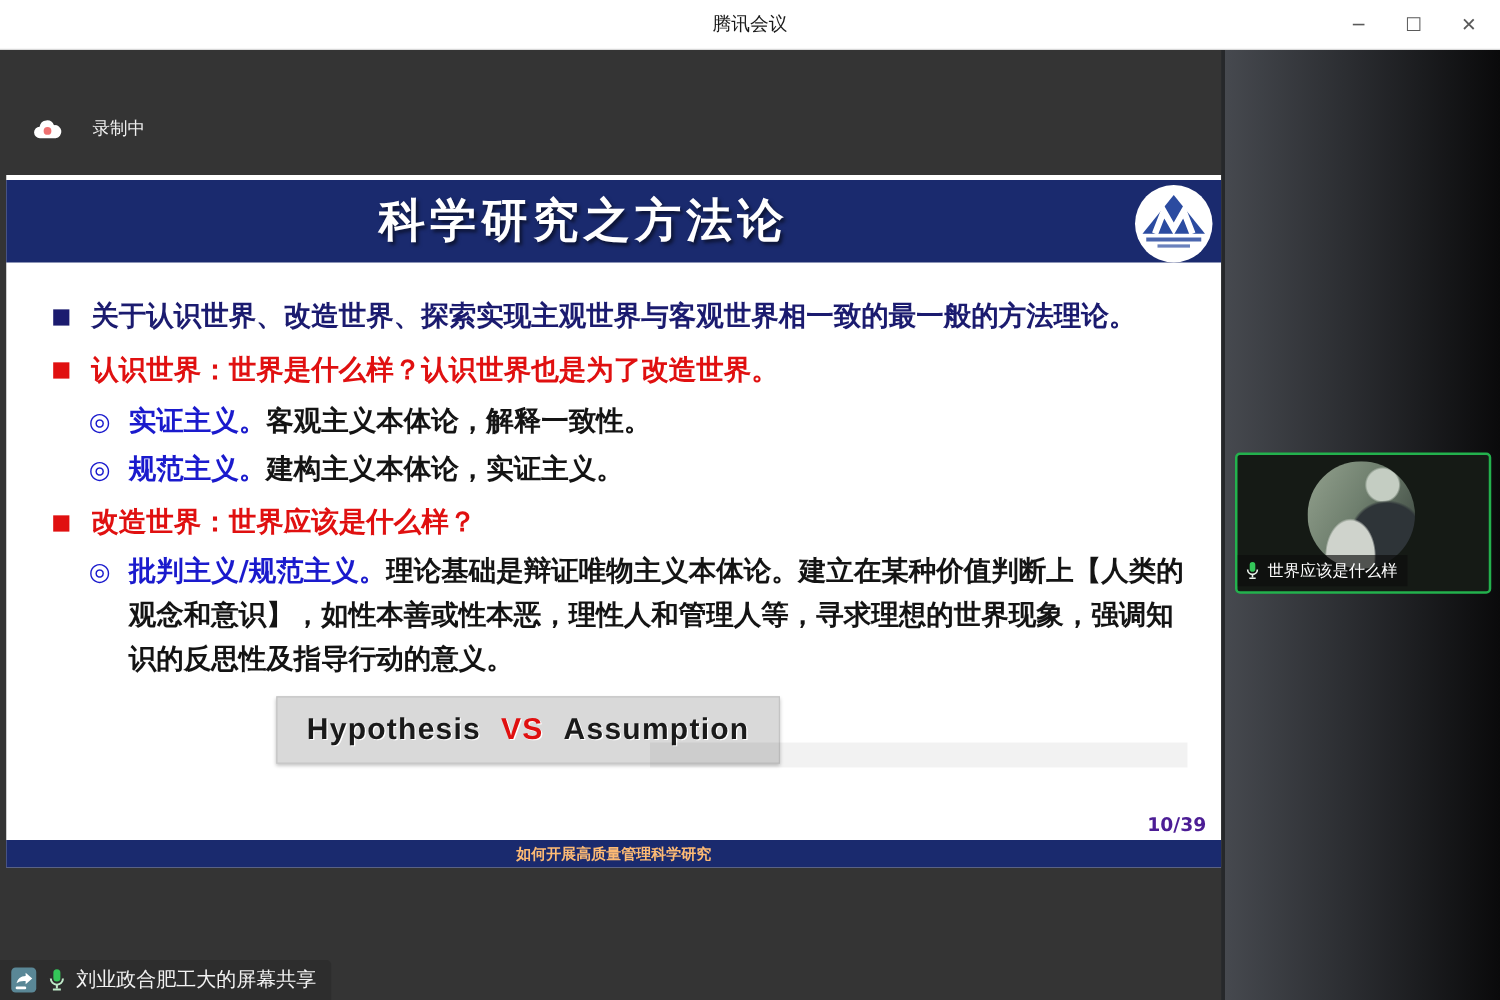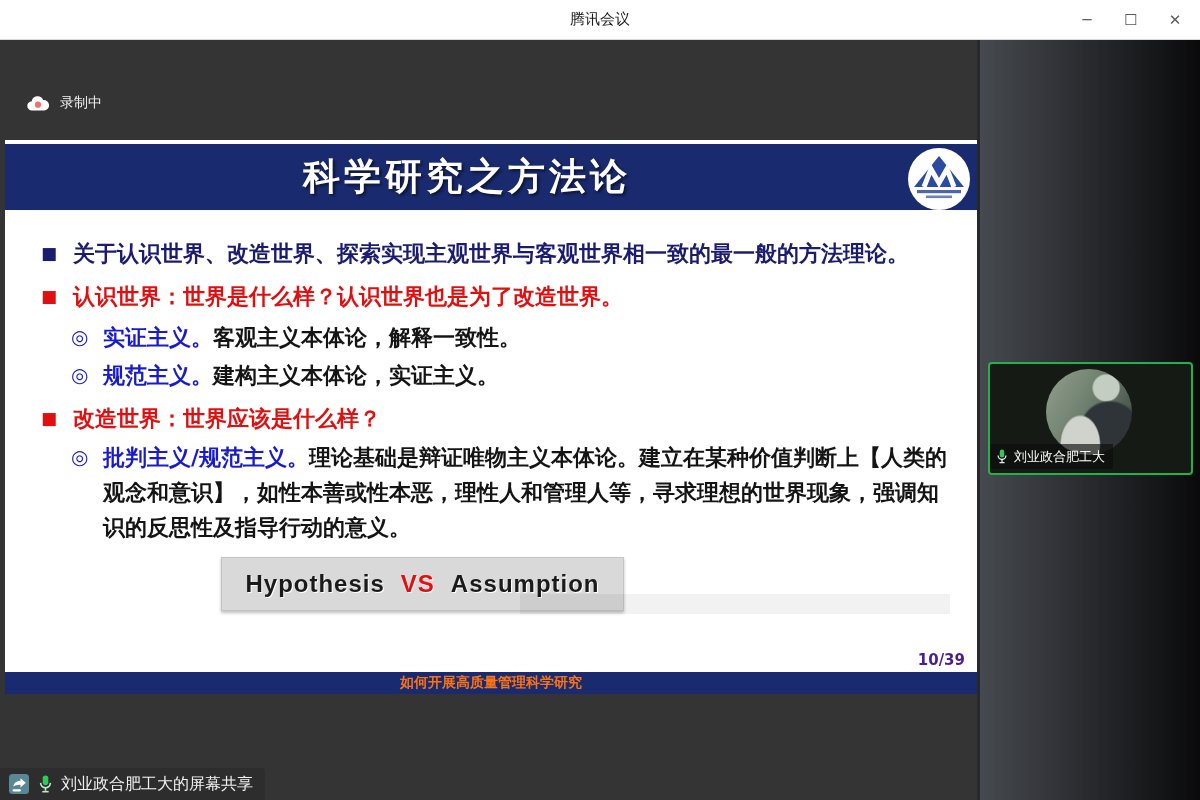--- a/index.html
+++ b/index.html
@@ -14,21 +14,21 @@
               display:flex; align-items:center; justify-content:center;text-align:right; }
   .titlebar-title { font-size:15px; color:#1a1a1a; }
   .win-controls { position:absolute; right:10px; top:0; height:40px;
                   display:flex; align-items:center; gap:14px; }
   .win-btn { width:30px; height:30px; display:flex; align-items:center; justify-content:center;
              color:#5a5a5a; font-size:15px; cursor:default; }
 
   
   .stage { position:absolute; top:40px; left:0; width:977px; height:760px; background:#343434; }
 
-  .rec-indicator { position:absolute; top:54px; left:26px; display:flex; align-items:center; gap:10px; }
+  .rec-indicator { position:absolute; top:54px; left:26px; display:flex; align-items:center; gap:24px; }
   .rec-cloud { width:24px; height:17px; }
   .rec-label { color:#f0f0f0; font-size:14px; }
 
   
   .slide { position:absolute; left:5px; top:100px; width:972px; height:554px; background:#ffffff; }
   .slide-header { position:absolute; top:4px; left:0; right:0; height:66px; background:#1a2a6e;
                   display:flex; align-items:center; justify-content:center; }
   .slide-title { color:#ffffff; font-size:37px; font-weight:bold; letter-spacing:4px;
                  text-shadow:2px 2px 3px rgba(0,0,0,0.55); margin-right:48px; }
   .logo { position:absolute; right:6px; top:3px; width:64px; height:64px; }
@@ -58,21 +58,21 @@
             border:1px solid #c4c4c4; box-shadow:0 2px 3px rgba(0,0,0,0.25);
             display:flex; align-items:center; justify-content:center;
             font-family:"Liberation Sans","DejaVu Sans",sans-serif;
             font-size:24px; font-weight:bold; letter-spacing:1px; }
   .vs-box .w { color:#1a1a1a; text-shadow:1px 1px 0 #ffffff; }
   .vs-box .vs { color:#e01010; margin:0 16px; text-shadow:1px 1px 0 #ffffff; }
 
   .page-num { position:absolute; right:12px; bottom:25px; font-size:15px; font-weight:bold; color:#4c1d95; }
   .slide-footerbar { position:absolute; left:0; right:0; bottom:0; height:22px; background:#1a2a6e;
                      display:flex; align-items:center; justify-content:center; }
-  .slide-footer-text { color:#f97316; font-size:14px; font-weight:bold; }
+  .slide-footer-text { color:#fdba74; font-size:12px; font-weight:bold; }
 
   
   .share-badge { position:absolute; left:0; top:728px; height:32px; min-width:264px;
                  background:#2d2d2d; border-radius:0 4px 0 0;
                  display:flex; align-items:center; gap:8px; padding:0 12px 0 8px; }
   .share-icon { width:22px; height:22px; }
   .badge-mic { width:15px; height:20px; }
   .share-label { color:#f2f2f2; font-size:16px; white-space:nowrap; }
 
   
@@ -195,18 +195,18 @@
   <div class="sidebar">
     <div class="video-thumb">
       <div class="avatar"></div>
       <div class="thumb-label">
         <svg class="thumb-mic" viewBox="0 0 16 20">
           <rect x="5" y="0.8" width="6" height="10.4" rx="3" fill="#34c759"></rect>
           <path d="M2.8 8.8 a5.2 5.2 0 0 0 10.4 0" fill="none" stroke="#e8f0e9" stroke-width="1.7"></path>
           <line x1="8" y1="14.2" x2="8" y2="17.2" stroke="#e8f0e9" stroke-width="1.7"></line>
           <line x1="4.6" y1="18.2" x2="11.4" y2="18.2" stroke="#e8f0e9" stroke-width="1.7"></line>
         </svg>
-        <span class="thumb-name">刘业政合肥工大</span>
+        <span class="thumb-name">世界应该是什么样</span>
       </div>
     </div>
   </div>
 
 </div>
 
 </body></html>

